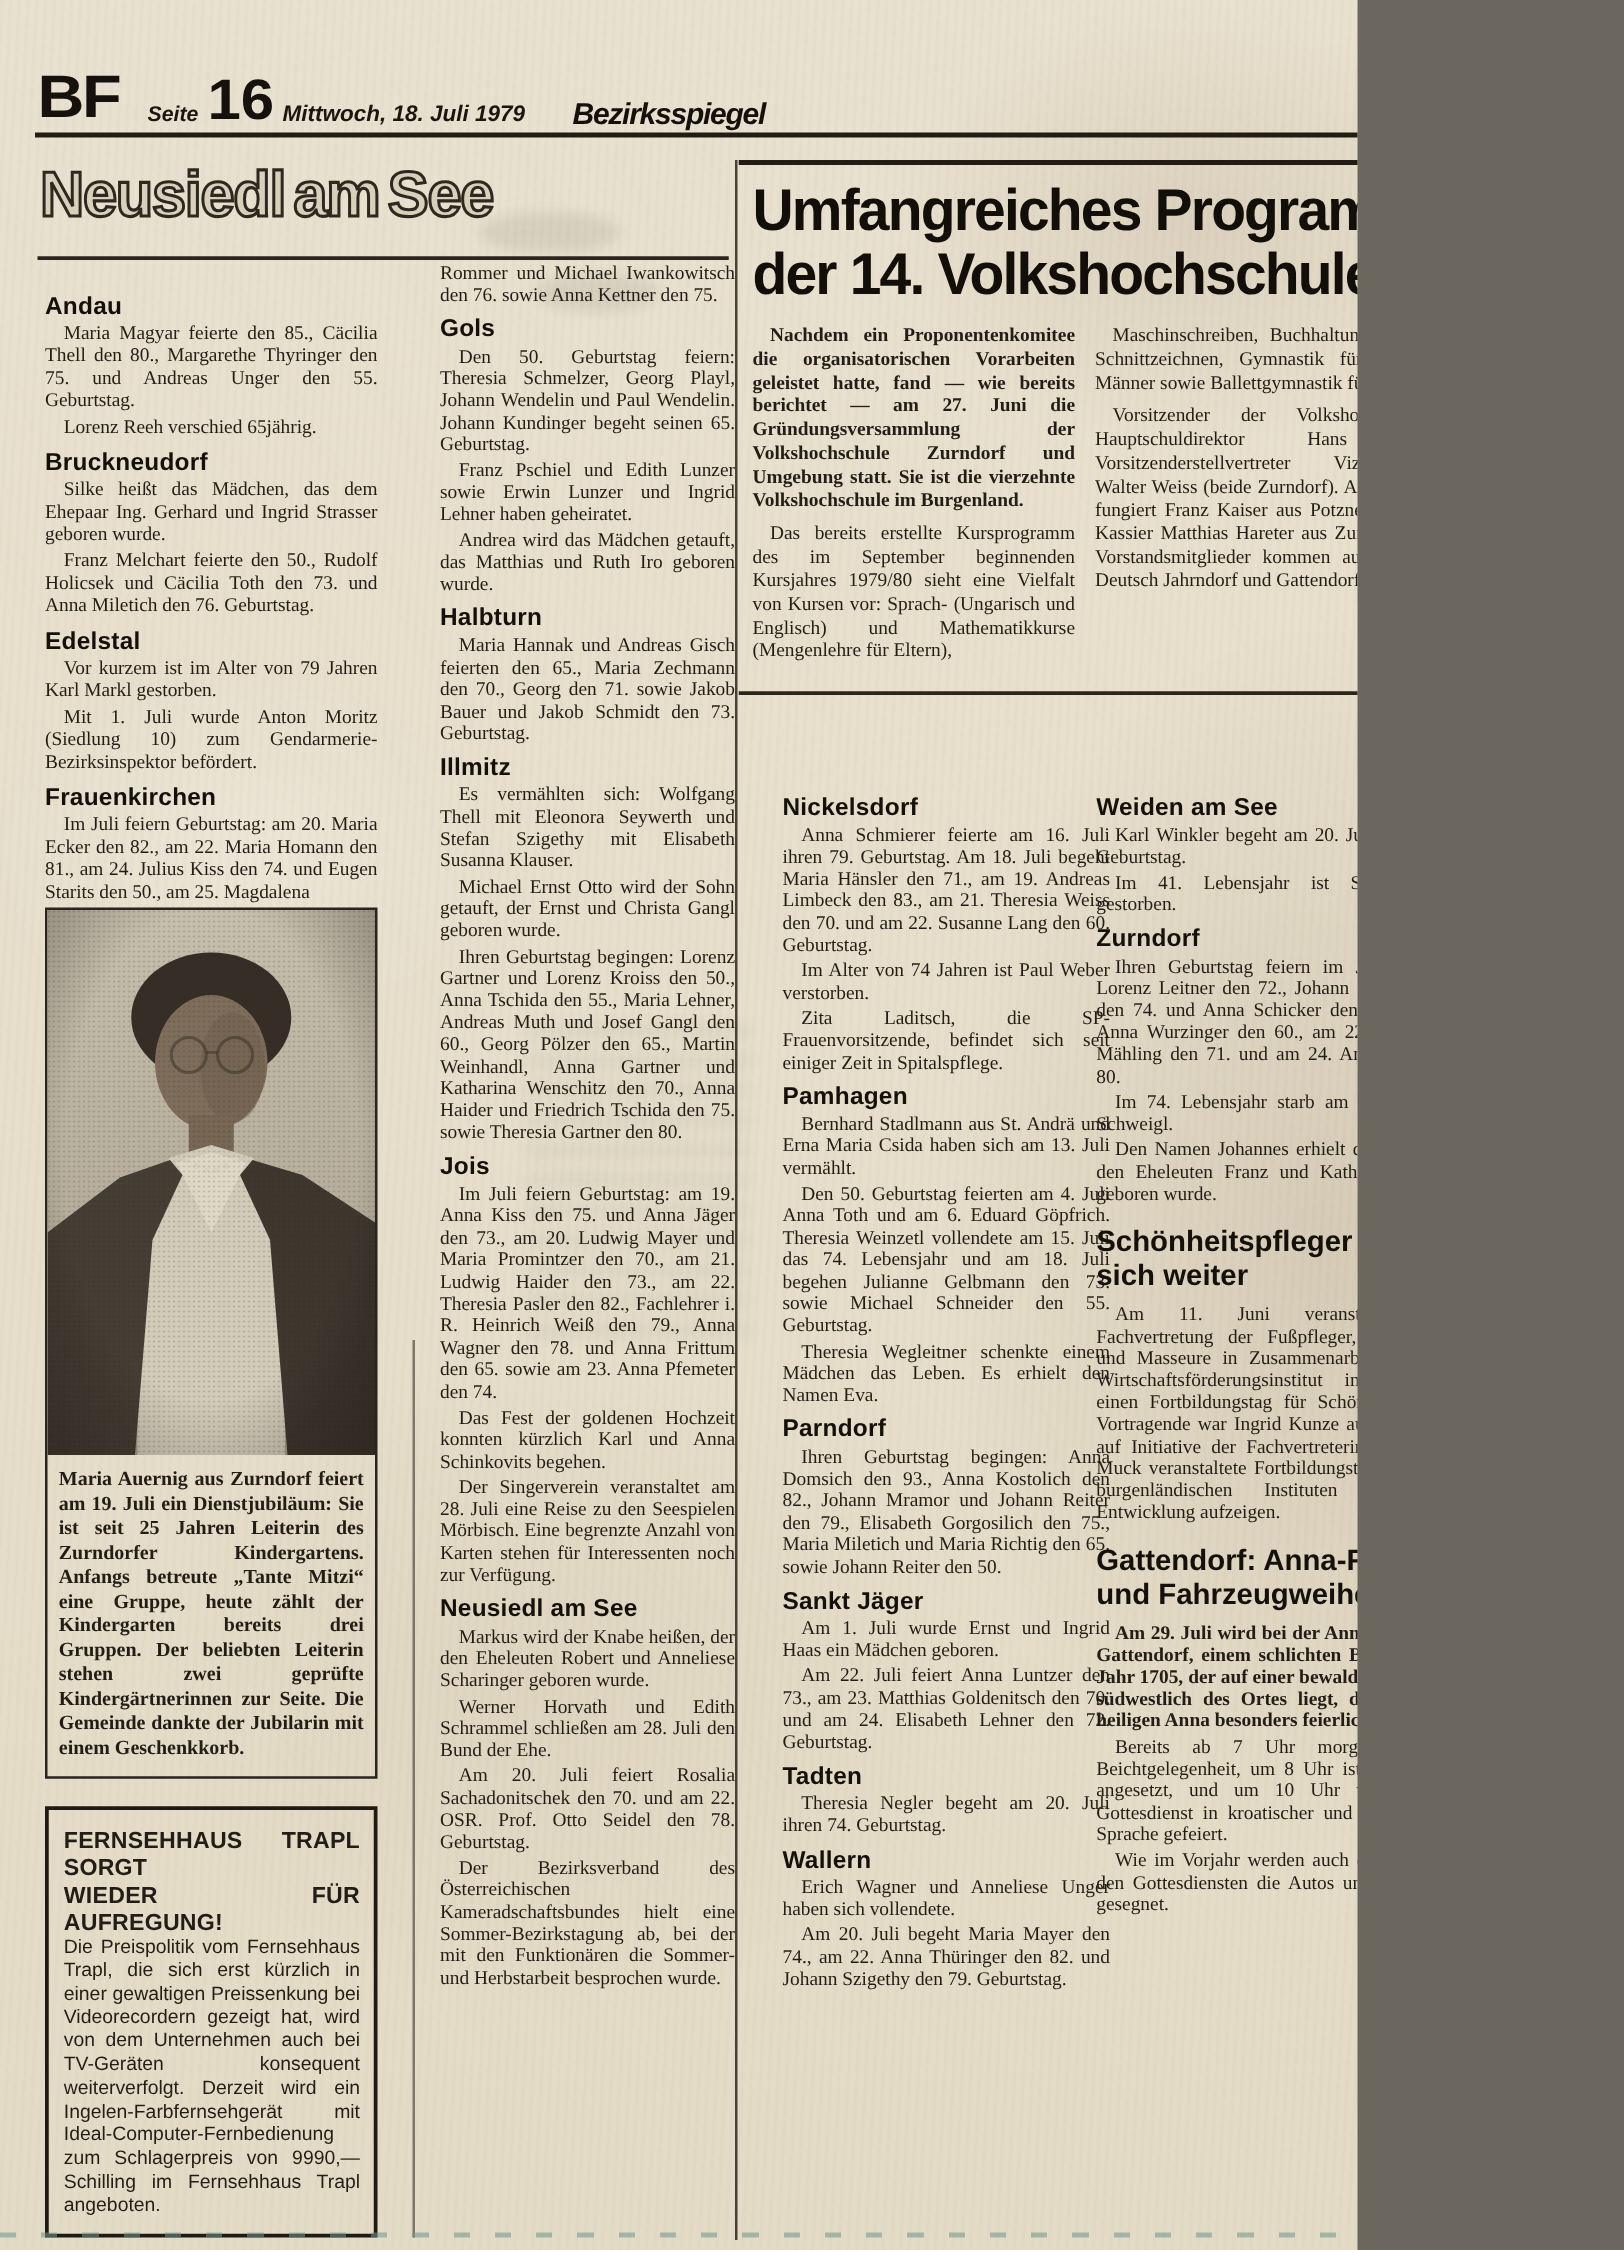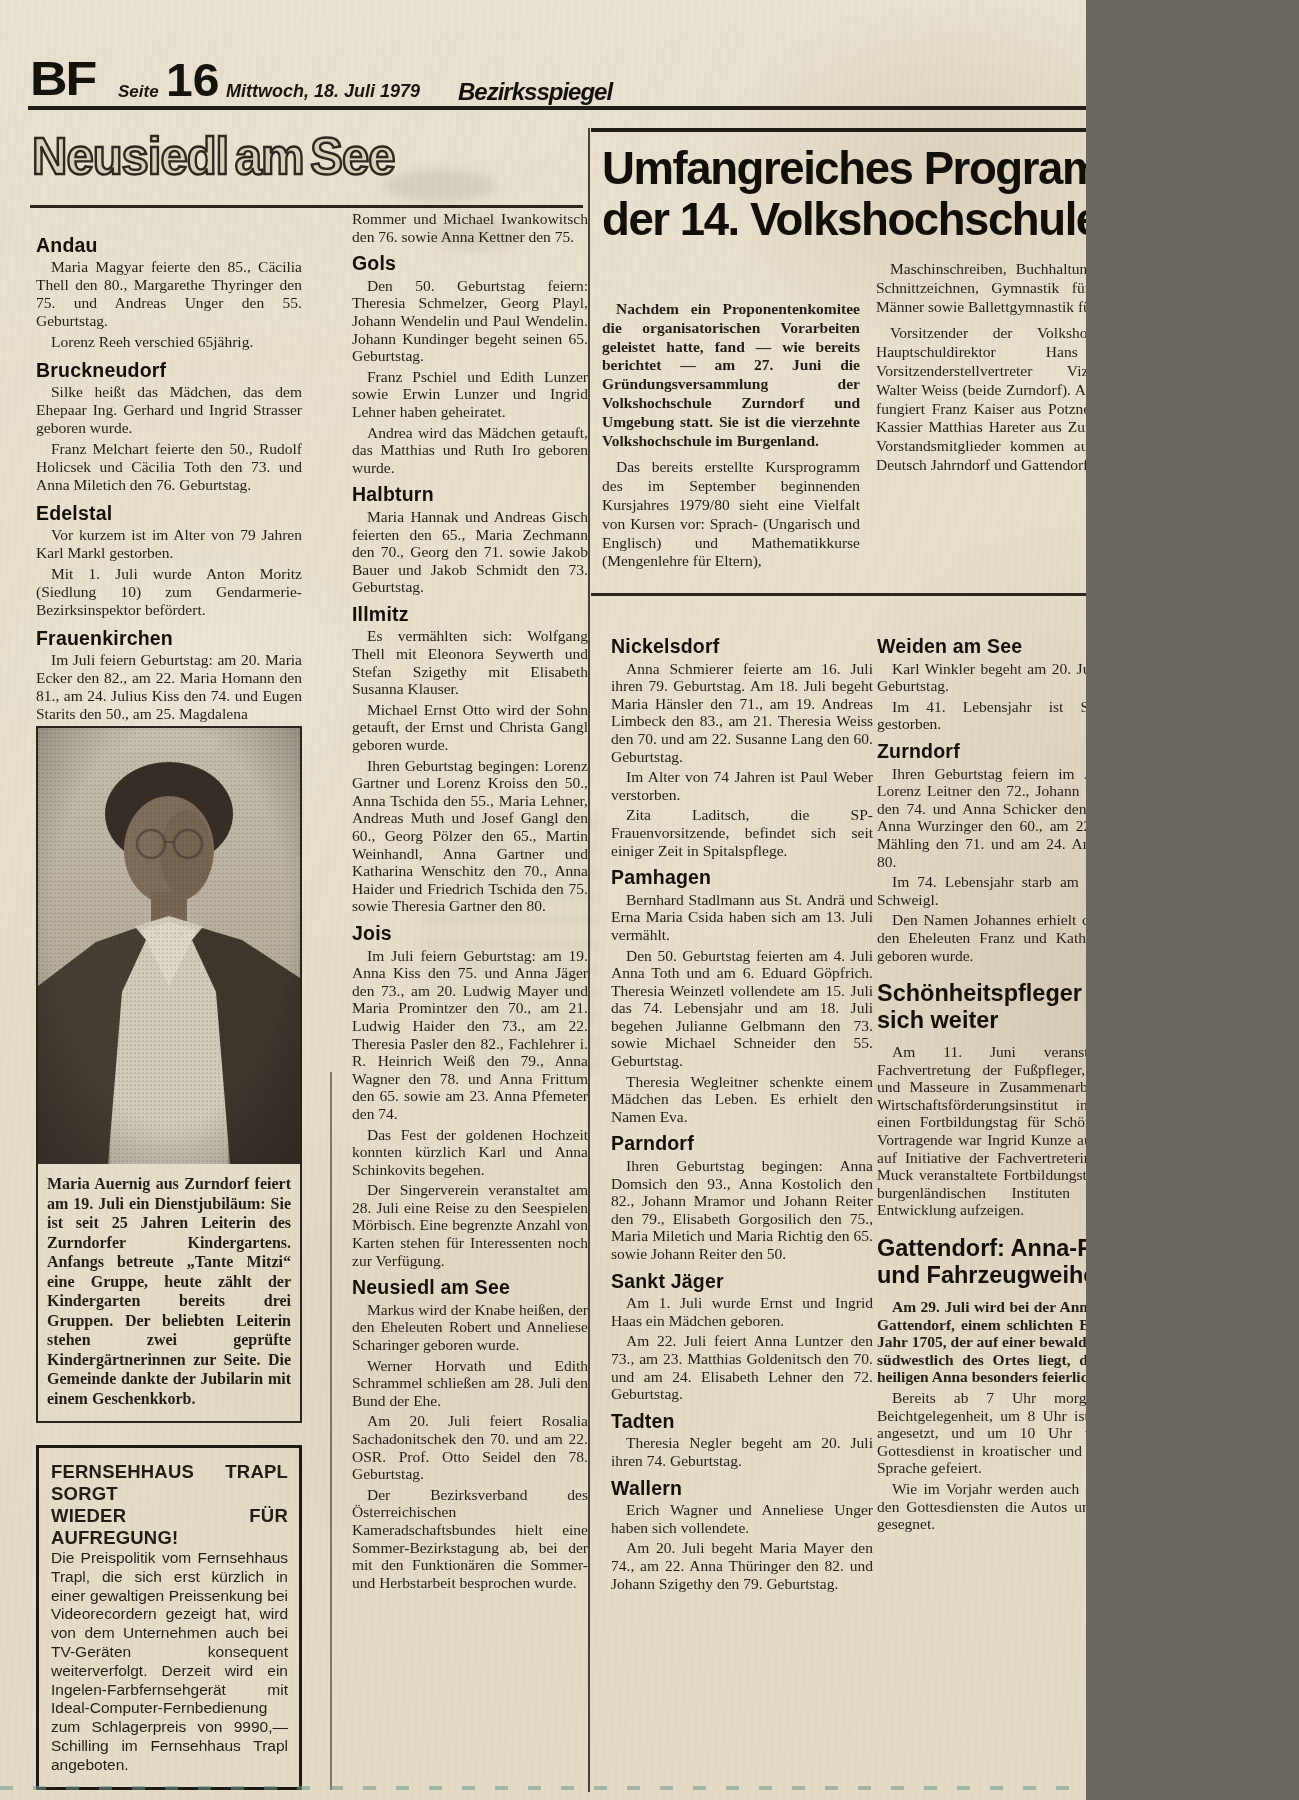--- a/index.html
+++ b/index.html
@@ -24,21 +24,21 @@
   .hdr-rule{position:absolute;left:28px;top:106px;width:1108px;height:4px;background:#211c14;}
   
   .region-h{position:absolute;left:32px;top:128px;width:550px;font-family:"Liberation Sans","DejaVu Sans",sans-serif;
     font-size:49px;font-weight:bold;letter-spacing:-1px;word-spacing:-6px;color:#d9d0bb;
     -webkit-text-stroke:2.4px #2e2920;transform:scaleY(1.04);}
   .region-rule{position:absolute;left:30px;top:205px;width:553px;height:3px;background:#2b261c;}
   
   .col{position:absolute;text-align:justify;}
   .col1{left:36px;top:226px;width:266px;font-size:15.5px;line-height:18px;}
   .col2{left:352px;top:210px;width:236px;font-size:15.5px;line-height:17.6px;}
-  .col3{left:611px;top:628px;width:262px;font-size:15.5px;line-height:17.6px;}
+  .col3{left:626px;top:628px;width:262px;font-size:15.5px;line-height:17.6px;}
   .col4-clip{position:absolute;left:877px;top:628px;width:260px;height:1170px;overflow:hidden;}
   .col4{position:relative;width:292px;font-size:15.5px;line-height:17.6px;text-align:justify;}
   .para{margin:0 0 3px 0;text-indent:15px;}
   .para.no-indent{text-indent:0;}
   .para.bold-para{font-weight:bold;}
   .sec-h{font-family:"Liberation Sans","DejaVu Sans",sans-serif;font-size:19.5px;font-weight:bold;
     margin:10px 0 4px 0;letter-spacing:.2px;color:#14100b;text-align:left;}
   .sub-headline{font-family:"Liberation Sans","DejaVu Sans",sans-serif;font-size:23.5px;line-height:27px;
     font-weight:bold;margin:16px 0 9px 0;color:#14100b;text-align:left;}
   
@@ -50,21 +50,21 @@
     font-family:"Liberation Sans","DejaVu Sans",sans-serif;}
   .trapl .t1,.trapl .t2{font-size:18.5px;font-weight:bold;line-height:22px;letter-spacing:.2px;}
   .trapl .body{font-size:15.5px;line-height:18.8px;font-weight:500;text-align:justify;}
   
   .vhs-box{position:absolute;left:591px;top:128px;width:546px;overflow:hidden;
     border-top:4px solid #211c14;border-bottom:3px solid #2b261c;padding:10px 0 14px 11px;}
   .vhs-headline{width:660px;font-family:"Liberation Sans","DejaVu Sans",sans-serif;
     font-size:47px;line-height:51px;font-weight:bold;letter-spacing:-1.5px;color:#120e09;
     transform:scaleX(.97);transform-origin:left top;}
   .vhs-intro{display:flex;gap:16px;margin-top:16px;}
-  .vhs-ca{flex:none;width:258px;margin-top:40px;}
+  .vhs-ca{flex:none;width:258px;}
   .vhs-cb{flex:none;width:305px;}
   .vhs-para{margin:0 0 8px 0;font-size:15.5px;line-height:18.8px;text-align:justify;text-indent:14px;}
   .vhs-para.bold-para{font-weight:bold;}
   
   .vrule-main{position:absolute;left:588px;top:128px;width:2px;height:1664px;background:#2b261c;opacity:.85;}
   .vrule-12{position:absolute;left:330px;top:1072px;width:2px;height:718px;background:#3a3428;opacity:.6;}
   
   .strip{position:absolute;left:1135px;top:0;width:164px;height:1800px;pointer-events:none;
     background:linear-gradient(90deg, rgba(80,62,40,.18), rgba(80,62,40,.04) 25%, rgba(90,70,45,.13) 80%);}
   .strip .frag1{position:absolute;left:8px;top:128px;width:150px;height:52px;filter:blur(2px);opacity:.8;

